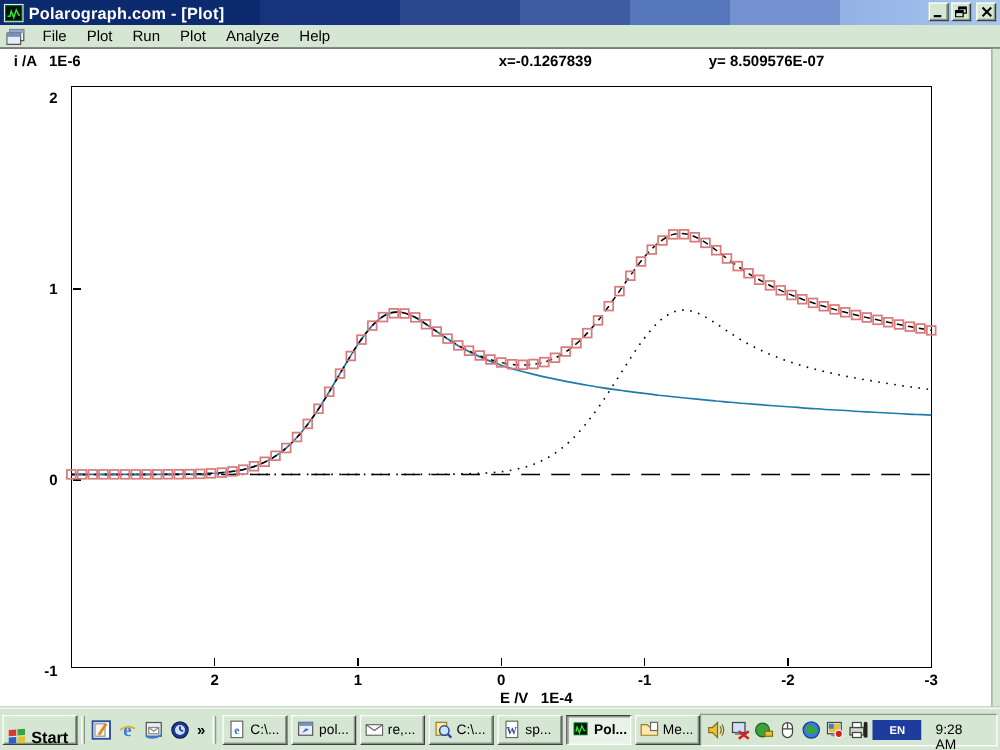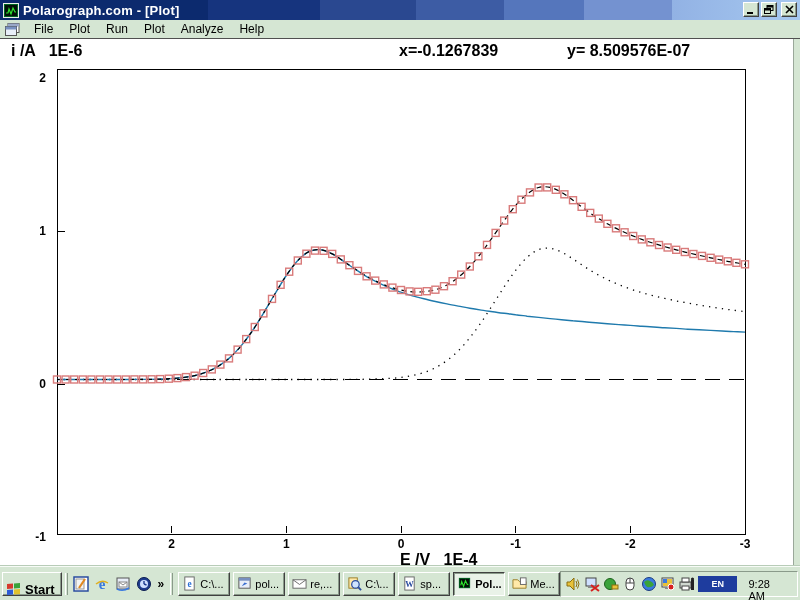--- a/index.html
+++ b/index.html
@@ -36,21 +36,21 @@
 
   
   #client {
     position:absolute; left:0; top:38px; width:800px; height:528px;
     background:#fff; border-top:1px solid #505050;
   }
   #right-strip {
     position:absolute; right:0; top:0; width:7px; height:528px;
     background:#d5e6d3; border-left:1px solid #9aa89a;
   }
-  .hdr-label { position:absolute; font-size:16px; font-weight:bold; color:#000; white-space:pre; }
+  .hdr-label { position:absolute; font-size:12px; font-weight:bold; color:#000; white-space:pre; }
   #ylab   { left:11px;  top:3px; }
   #cursx  { left:399px; top:3px; }
   #cursy  { left:567px; top:3px; }
   #xlab   { left:400px; top:512px; }
   #plot-svg { position:absolute; left:0; top:0; }
 
   
   #taskbar {
     position:absolute; left:0; top:566px; width:800px; height:34px;
     background:#d5e6d3; border-top:1px solid #f7fcf7;

